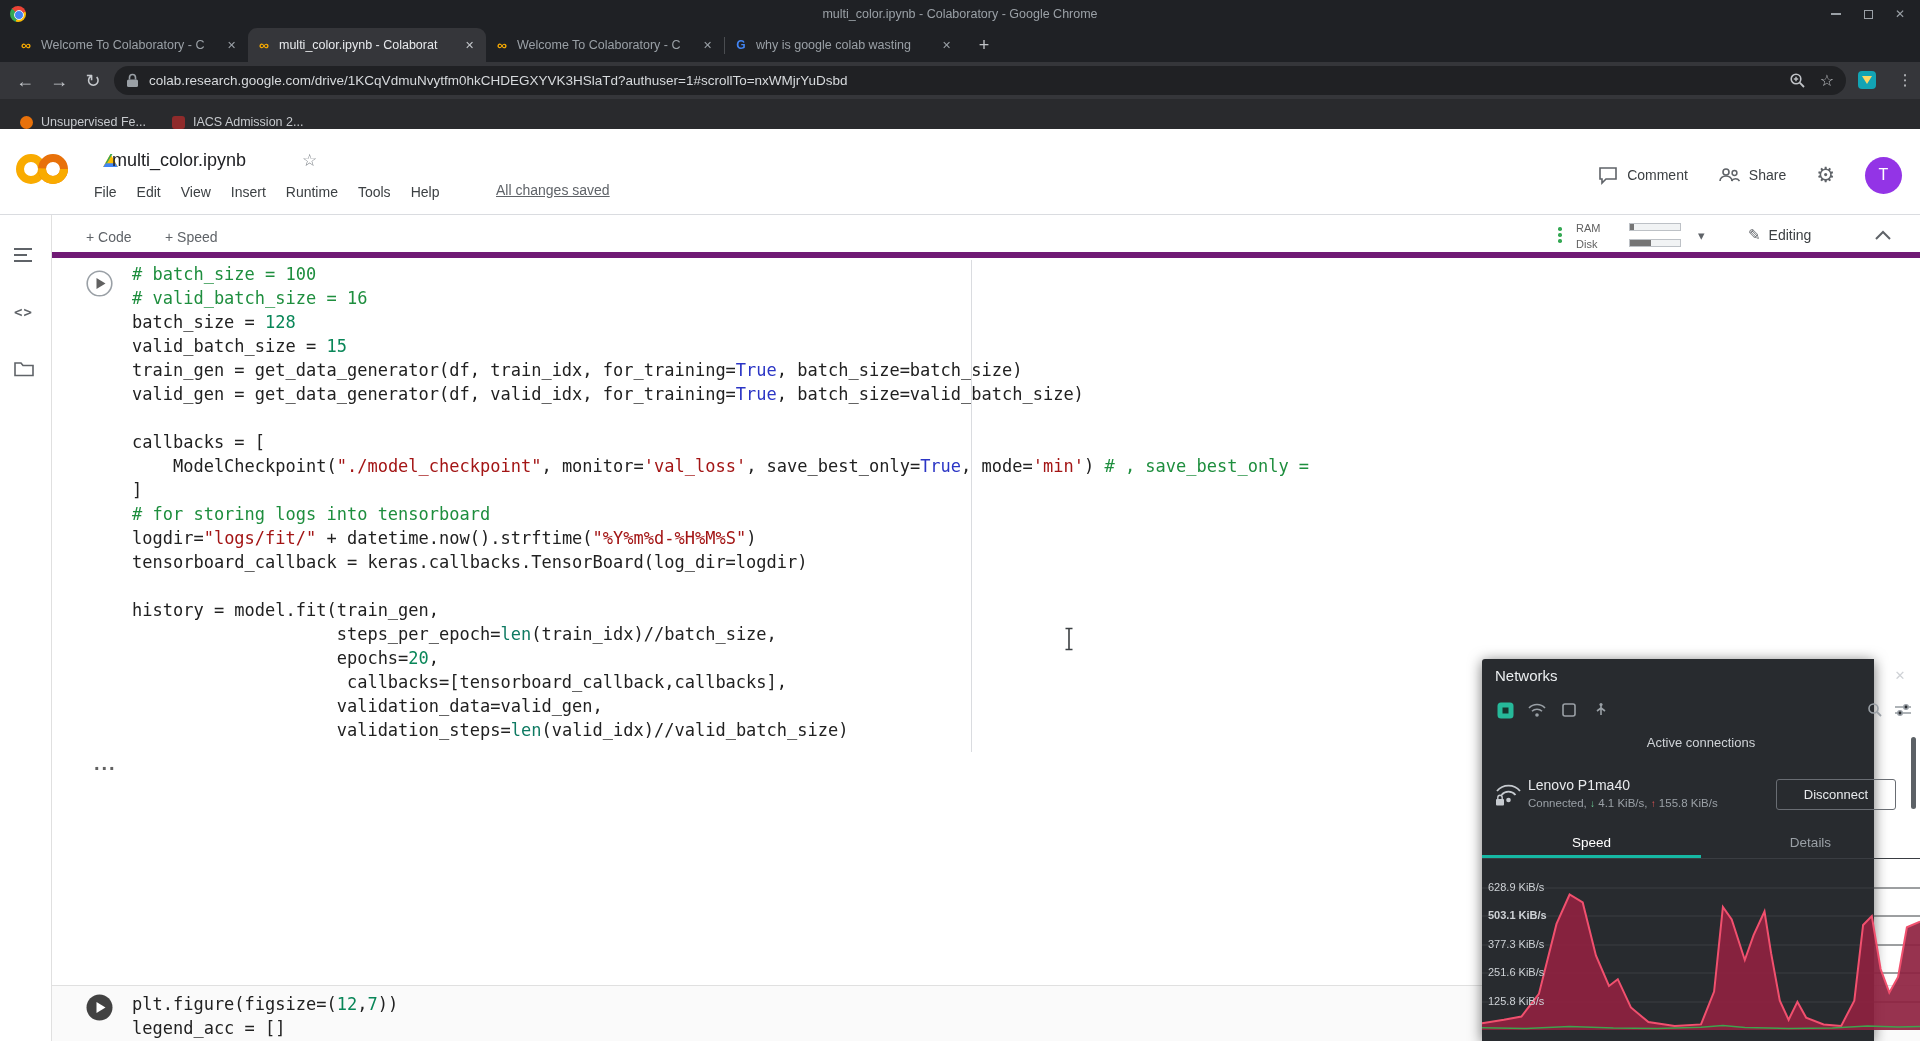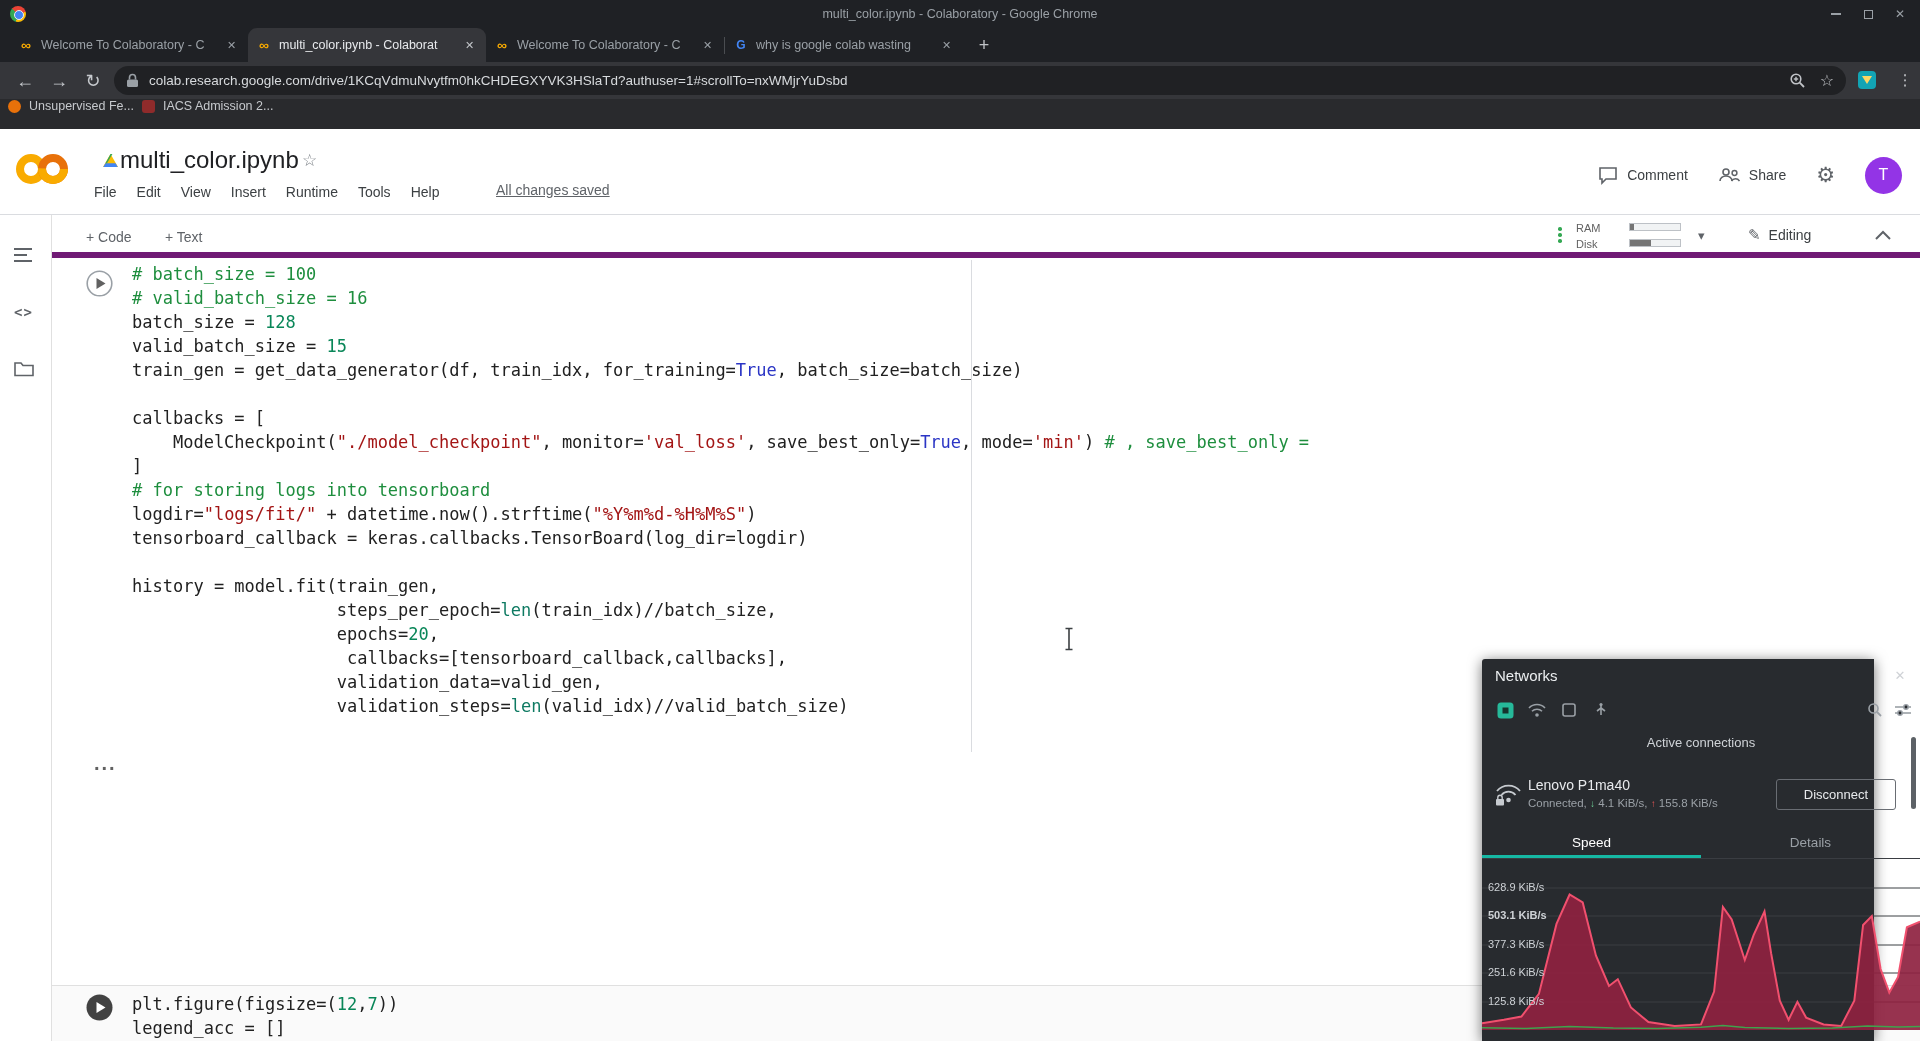--- a/index.html
+++ b/index.html
@@ -34,30 +34,30 @@
   .nav-toolbar{position:absolute;left:0;top:62px;width:1920px;height:37px;background:#35363a}
   .nav-btn{position:absolute;top:6px;width:26px;height:26px;display:flex;align-items:center;justify-content:center;color:#c6c9cd;font-size:18px}
   .omnibox{position:absolute;left:114px;top:4px;width:1732px;height:29px;border-radius:15px;background:#202124;display:flex;align-items:center;padding:0 12px}
   .url-text{color:#d7dadd;font-size:13.5px;margin-left:10px;white-space:nowrap;overflow:hidden;flex:1}
   .omni-ic{flex:0 0 auto;margin-left:14px;display:flex;align-items:center;color:#c0c3c7}
   .ext-icon{position:absolute;left:1858px;top:9px;width:18px;height:18px;border-radius:4px;background:#12a4b4;display:flex;align-items:center;justify-content:center}
   .ext-icon .tri{width:0;height:0;border-left:5px solid transparent;border-right:5px solid transparent;border-top:8px solid #fdd663}
   .kebab{position:absolute;left:1894px;top:7px;width:22px;height:22px;color:#c6c9cd;font-size:15px;text-align:center;line-height:22px}
 
   
-  .bookmarks{position:absolute;left:0;top:99px;width:1920px;height:30px;background:#292a2d;display:flex;align-items:flex-start;padding-left:8px;gap:8px}
+  .bookmarks{position:absolute;left:0;top:99px;width:1920px;height:30px;background:#292a2d;display:flex;align-items:flex-end;padding-left:20px;gap:26px}
   .bookmark{display:flex;align-items:center;gap:8px;color:#c6c9cd;font-size:12.5px}
   .bm-ic{width:13px;height:13px;border-radius:50%}
   .bm-ic.bm0{background:#e8710a}
   .bm-ic.bm1{border-radius:3px;background:#8f2b2b}
 
   
   .colab-header{position:absolute;left:0;top:129px;width:1920px;height:86px;background:#fff;border-bottom:1px solid #dadce0}
   .colab-logo{position:absolute;left:14px;top:18px}
-  .nb-title{position:absolute;left:120px;top:18px;font-size:24px;color:#202124;line-height:26px}
+  .nb-title{position:absolute;left:112px;top:18px;font-size:18px;color:#202124;line-height:26px}
   .drive-ic{position:absolute;left:103px;top:24px}
   .title-star{position:absolute;left:302px;top:21px;font-size:17px;color:#80868b}
   .menubar{position:absolute;left:84px;top:48px;height:30px;display:flex;align-items:center}
   .menu-item{padding:0 10px;font-size:14px;color:#3c4043}
   .saved-link{position:absolute;left:496px;top:53px;font-size:14px;color:#5f6368;text-decoration:underline}
   .hdr-right{position:absolute;right:18px;top:26px;height:40px;display:flex;align-items:center;gap:30px}
   .hdr-btn{display:flex;align-items:center;gap:9px;color:#3c4043;font-size:14px}
   .gear{font-size:21px;color:#5f6368}
   .avatar{width:37px;height:37px;border-radius:50%;color:#fff;font-size:16px;display:flex;align-items:center;justify-content:center;background:#9334e6}
 
@@ -235,21 +235,21 @@
       </svg>
       <span>Share</span>
     </span>
     <span class="gear">⚙</span>
     <span class="avatar" style="background: rgb(147, 52, 230);">T</span>
   </div>
 </div>
 
 <div class="nb-toolbar">
   <span class="add-btn" style="left:34px">+ Code</span>
-  <span class="add-btn" style="left:113px">+ Text</span>
+  <span class="add-btn" style="left:113px">+ Speed</span>
   <span class="conn-dots">
       <i style="background: rgb(52, 168, 83);"></i>
       <i style="background: rgb(52, 168, 83);"></i>
       <i style="background: rgb(52, 168, 83);"></i>
     </span>
   <span class="res-label" style="left:1524px;top:7px">RAM</span>
   <span class="res-label" style="left:1524px;top:23px">Disk</span>
   <span class="meter" style="left:1577px;top:8px">
       <i id="ram-fill" style="width: 7%;"></i>
     </span>
@@ -289,20 +289,21 @@
       <circle cx="13.5" cy="13.5" r="12.3" fill="#fff" stroke="#9aa0a6" stroke-width="1.6"></circle>
       <polygon points="10.5,8 19.5,13.5 10.5,19" fill="#616161"></polygon>
     </svg>
 </div>
 <div class="code-block" id="code1" style="left:132px;top:262px">
     <div class="code-line"><span class="tk-cm"># batch_size = 100</span></div>
     <div class="code-line"><span class="tk-cm"># valid_batch_size = 16</span></div>
     <div class="code-line"><span class="tk-pl">batch_size = </span><span class="tk-nu">128</span></div>
     <div class="code-line"><span class="tk-pl">valid_batch_size = </span><span class="tk-nu">15</span></div>
     <div class="code-line"><span class="tk-pl">train_gen = get_data_generator(df, train_idx, for_training=</span><span class="tk-kw">True</span><span class="tk-pl">, batch_size=batch_size)</span></div>
+    <div class="code-line"><span class="tk-pl">valid_gen = get_data_generator(df, valid_idx, for_training=</span><span class="tk-kw">True</span><span class="tk-pl">, batch_size=valid_batch_size)</span></div>
     <div class="code-line"> </div>
     <div class="code-line"><span class="tk-pl">callbacks = [</span></div>
     <div class="code-line"><span class="tk-pl">    ModelCheckpoint(</span><span class="tk-st">"./model_checkpoint"</span><span class="tk-pl">, monitor=</span><span class="tk-st">'val_loss'</span><span class="tk-pl">, save_best_only=</span><span class="tk-kw">True</span><span class="tk-pl">, mode=</span><span class="tk-st">'min'</span><span class="tk-pl">) </span><span class="tk-cm"># , save_best_only =</span></div>
     <div class="code-line"><span class="tk-pl">]</span></div>
     <div class="code-line"><span class="tk-cm"># for storing logs into tensorboard</span></div>
     <div class="code-line"><span class="tk-pl">logdir=</span><span class="tk-st">"logs/fit/"</span><span class="tk-pl"> + datetime.now().strftime(</span><span class="tk-st">"%Y%m%d-%H%M%S"</span><span class="tk-pl">)</span></div>
     <div class="code-line"><span class="tk-pl">tensorboard_callback = keras.callbacks.TensorBoard(log_dir=logdir)</span></div>
     <div class="code-line"> </div>
     <div class="code-line"><span class="tk-pl">history = model.fit(train_gen,</span></div>
     <div class="code-line"><span class="tk-pl">                    steps_per_epoch=</span><span class="tk-bi">len</span><span class="tk-pl">(train_idx)//batch_size,</span></div>

